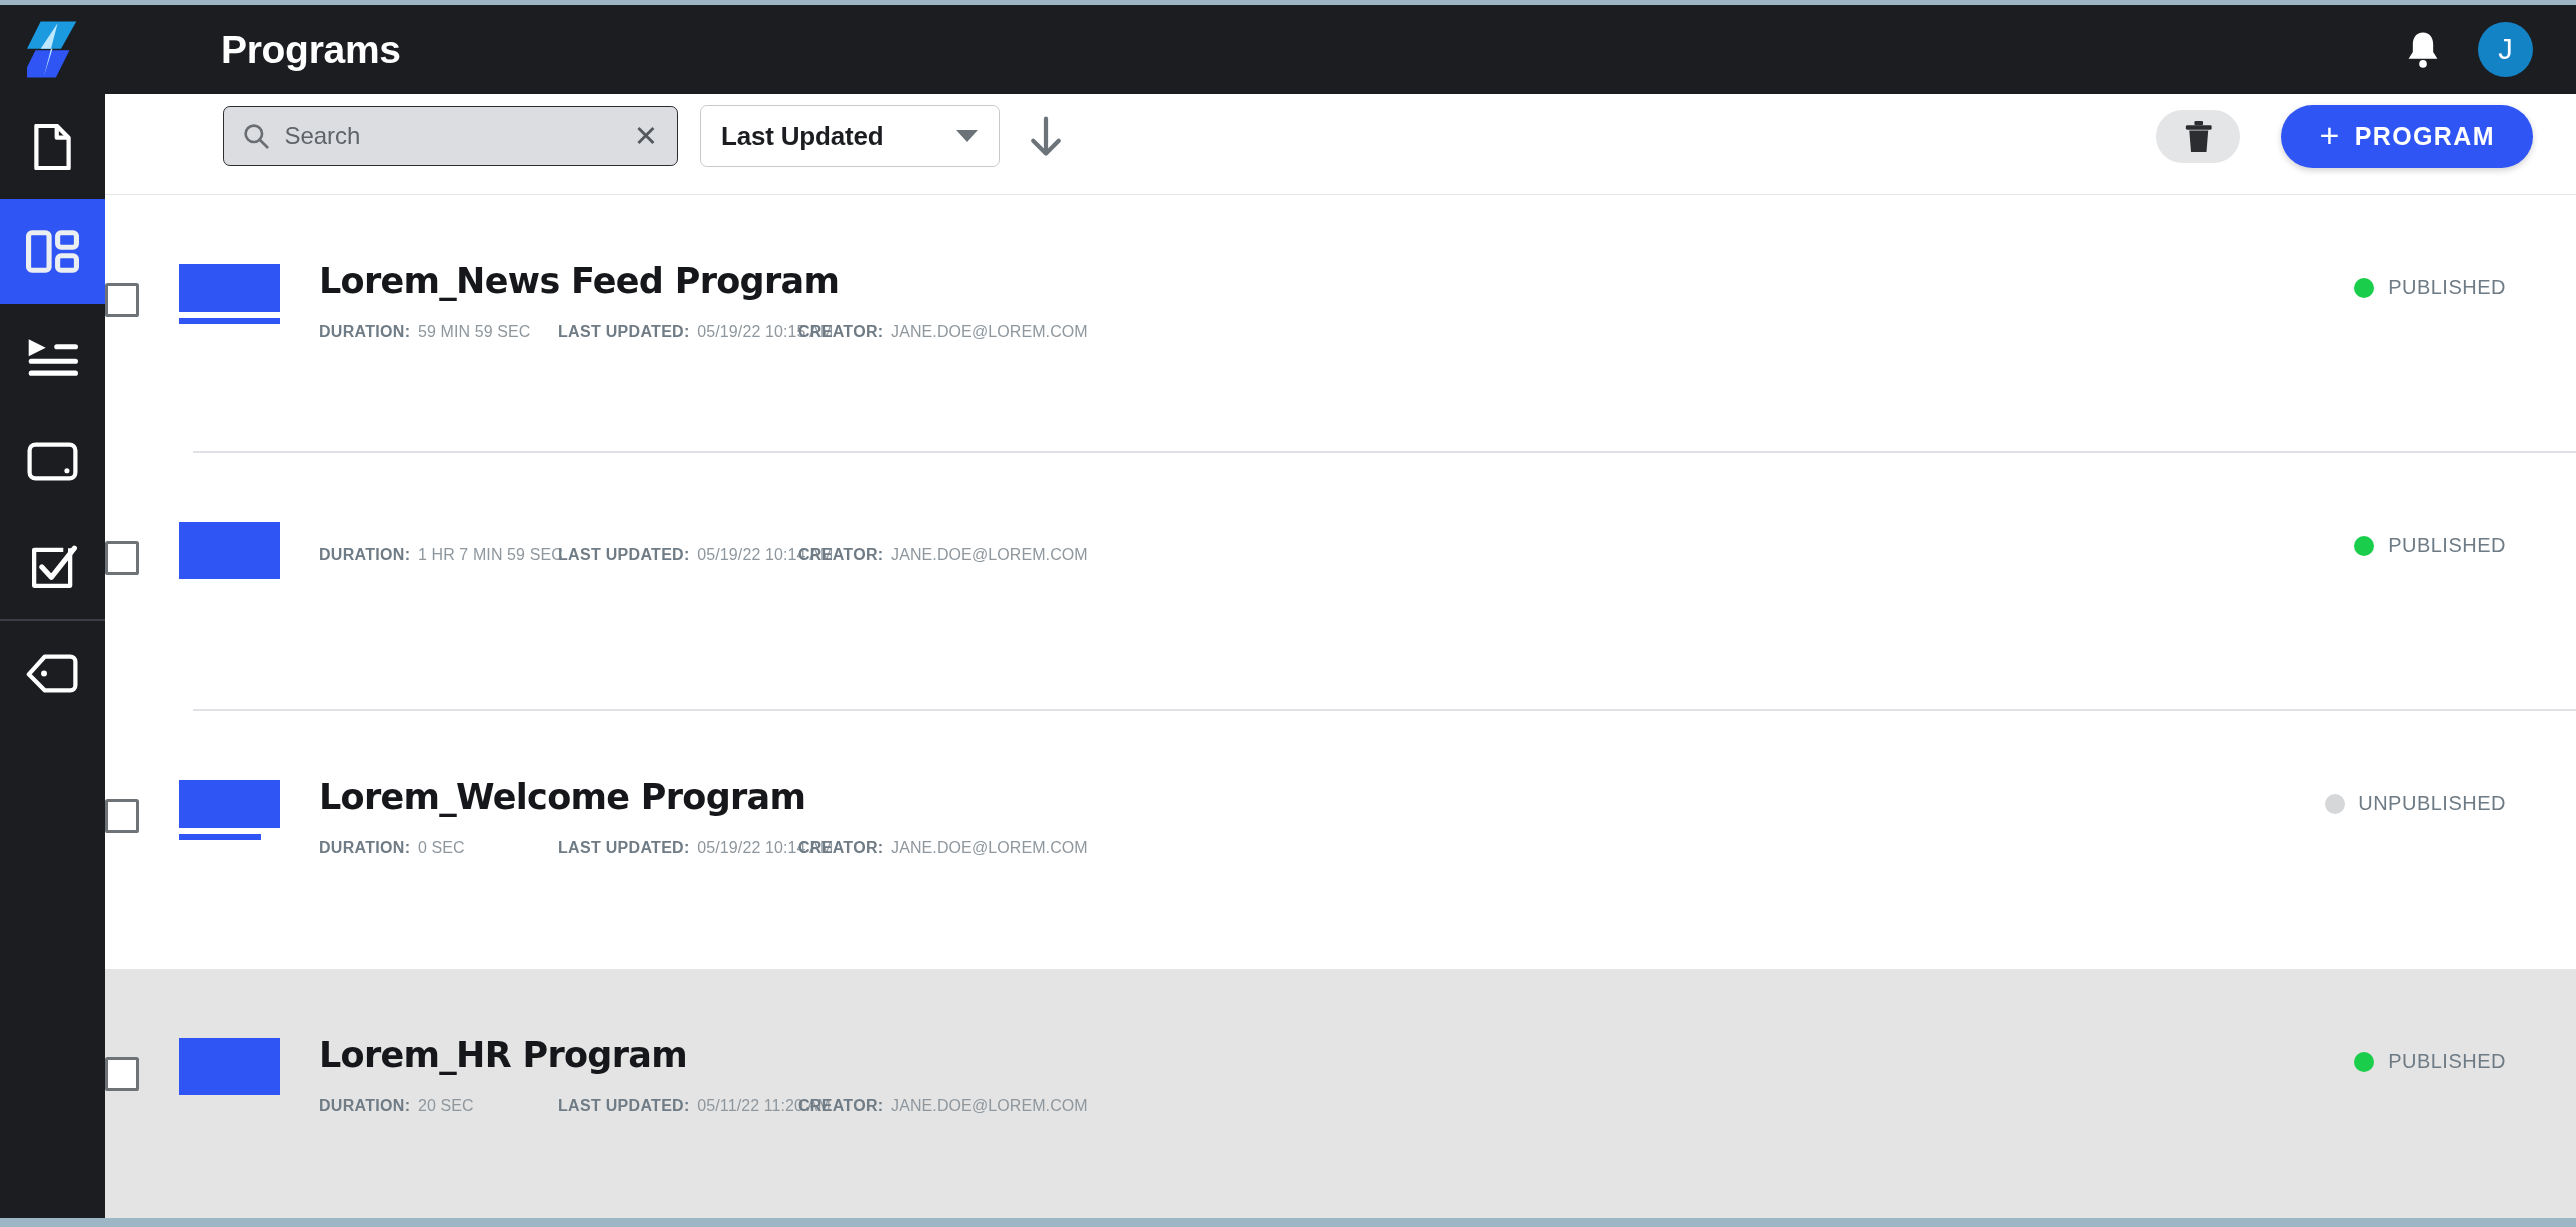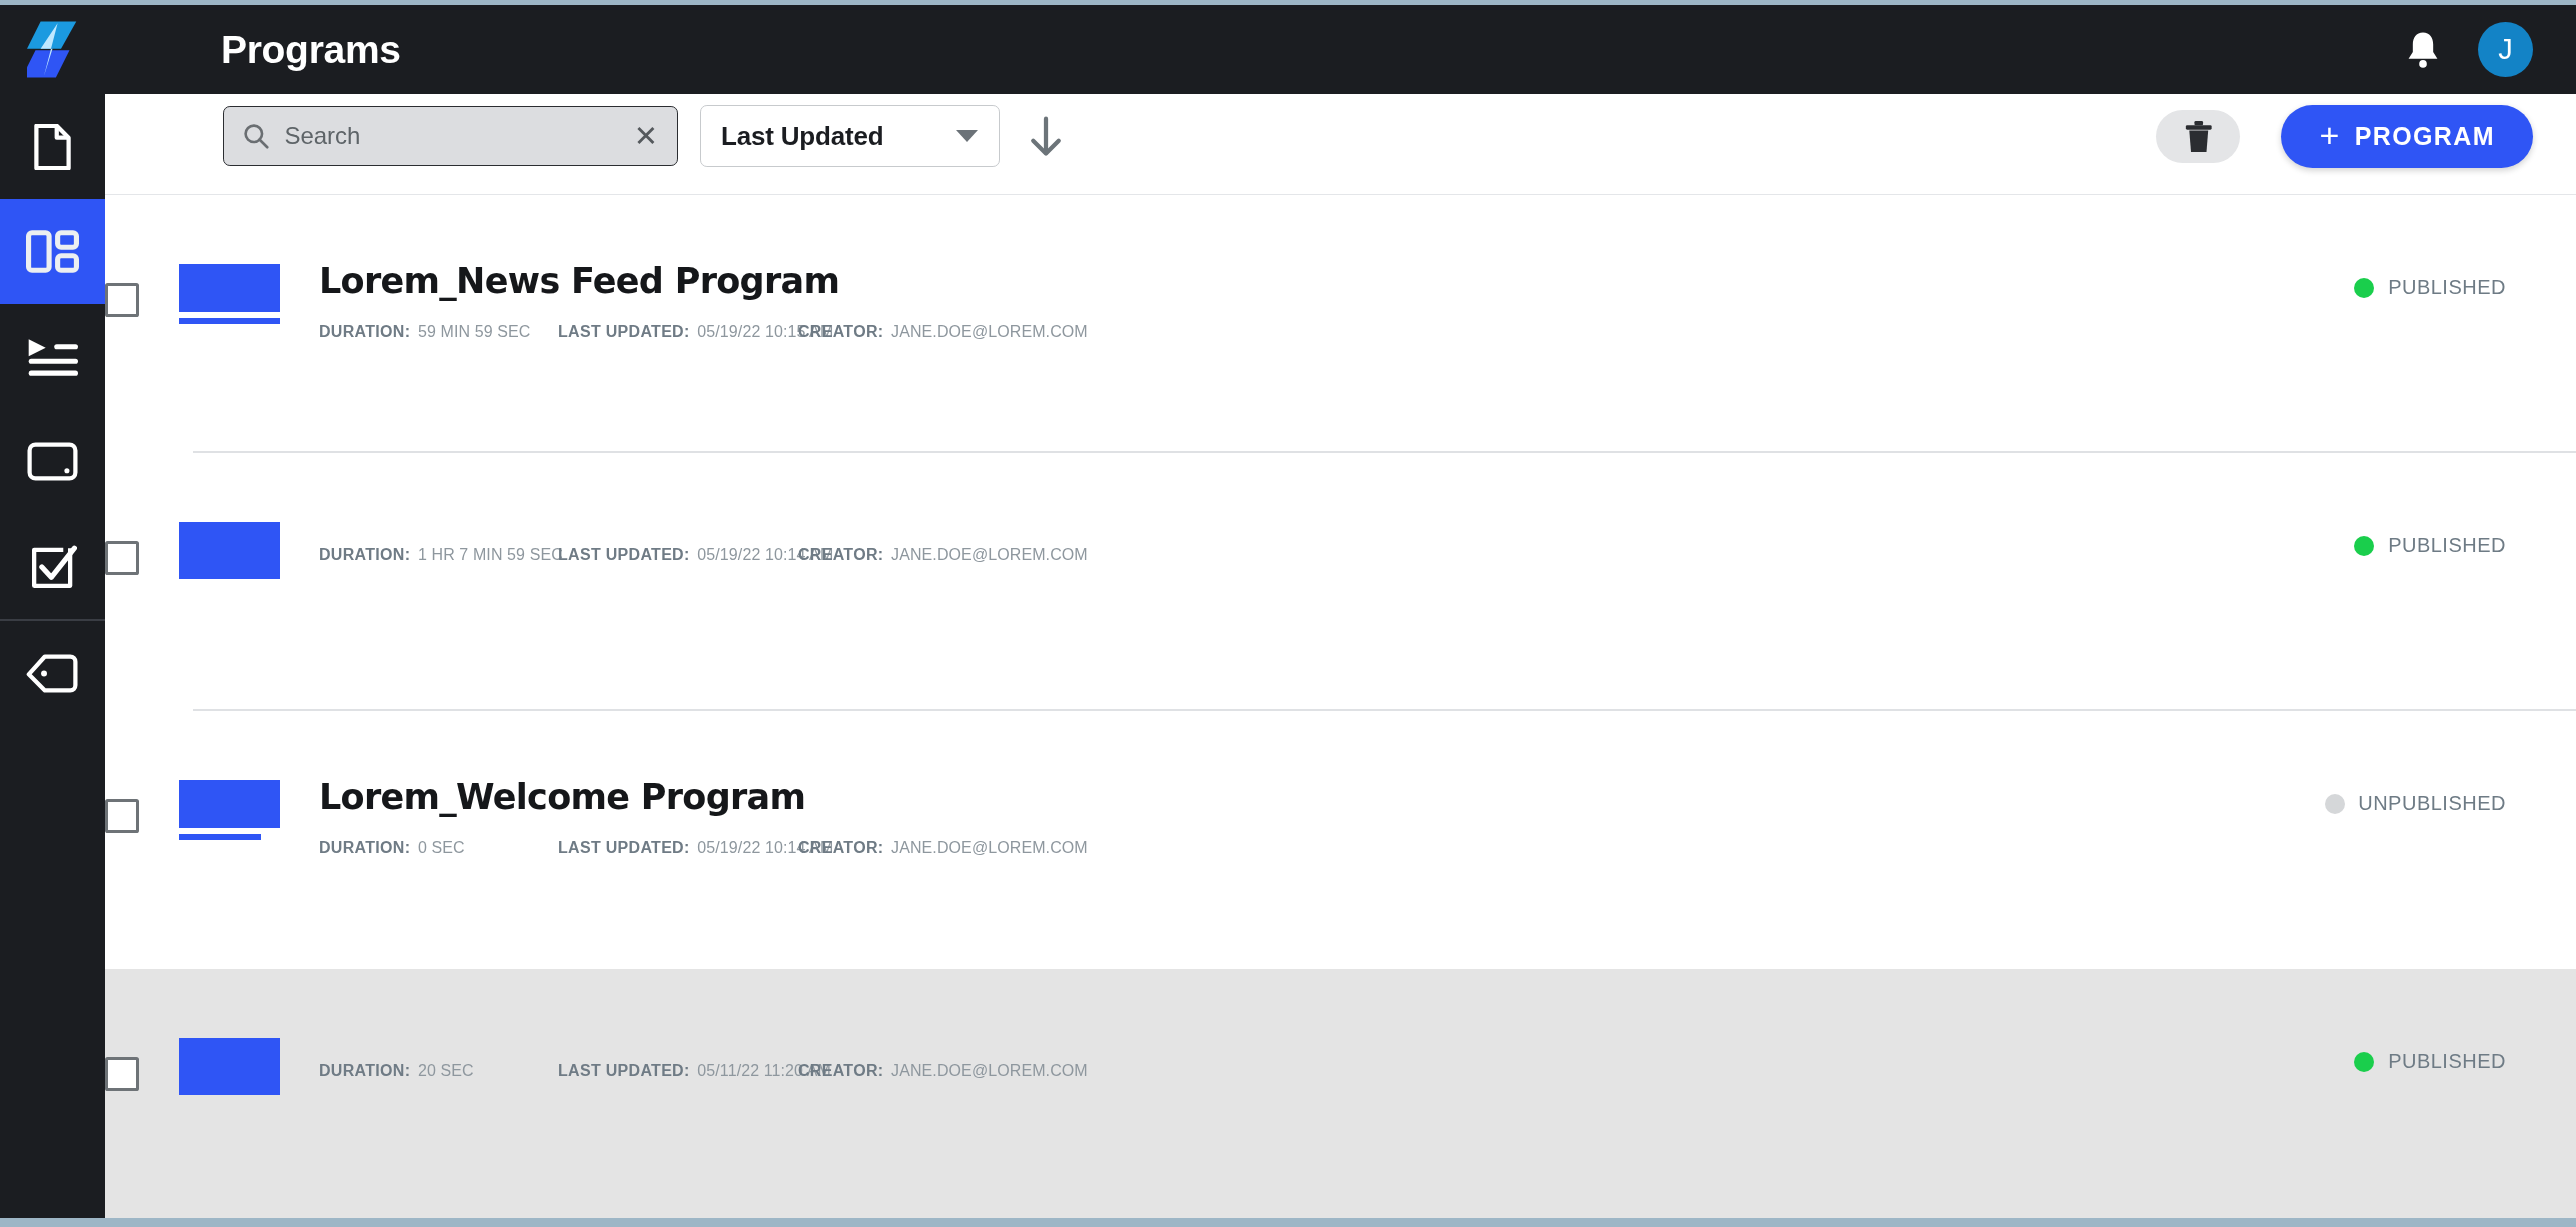--- a/index.html
+++ b/index.html
@@ -516,20 +516,21 @@
       </div>
     </div>
 
     <div class="row selected">
       <div class="row-inner">
         <div class="row-check"></div>
         <div class="thumb-wrap">
           <div class="thumb" style="height:57px"></div>
         </div>
         <div class="row-main">
+          <div class="row-title">Lorem_HR Program</div>
           <div class="row-meta">
             <span class="meta-cell m-duration">
               <span class="meta-k">DURATION:</span>
               <span class="meta-v">20 SEC</span>
             </span>
             <span class="meta-cell m-updated">
               <span class="meta-k">LAST UPDATED:</span>
               <span class="meta-v">05/11/22 11:20 AM</span>
             </span>
             <span class="meta-cell">

